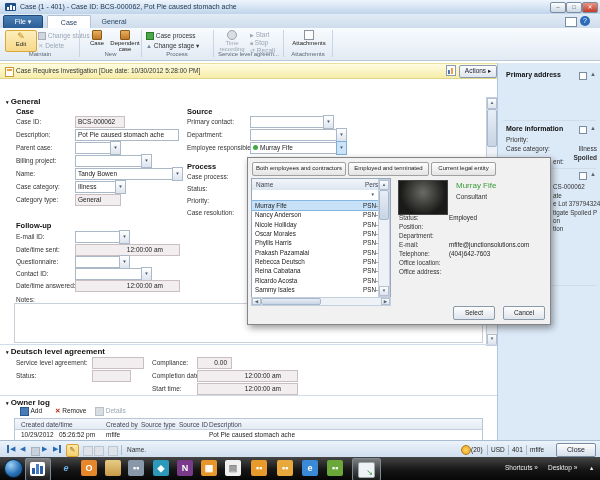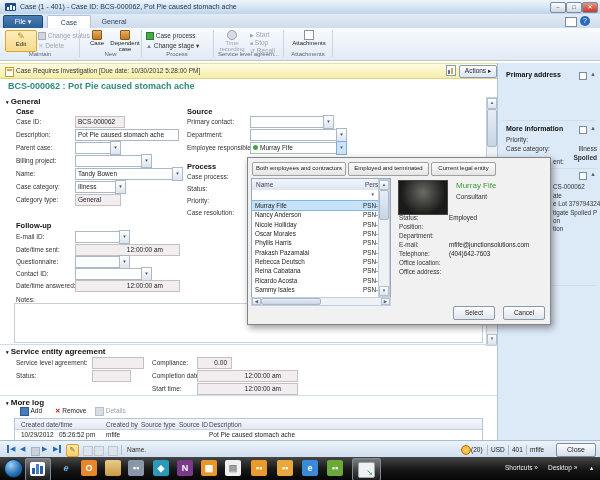--- a/index.html
+++ b/index.html
@@ -186,21 +186,20 @@
         <i style="position:absolute;left:1px;top:1px;width:5px;height:2px;background:#e8a33d;"></i>
       </div>
     <div class="abs nw" style="left:16px;top:3px;font-size:6.5px;color:#333;">Case Requires Investigation  [Due date: 10/30/2012 5:28:00 PM]</div>
   </div>
   <div class="abs" style="left:446px;top:65px;width:8px;height:9px;background:#fff;border:1px solid #8a9ab0;">
       <i style="position:absolute;left:1px;bottom:1px;width:2px;height:4px;background:#4a7ab8;"></i>
       <i style="position:absolute;left:4px;bottom:1px;width:2px;height:6px;background:#e8a33d;"></i>
     </div>
   <div class="abs actbtn" style="left:459px;top:65px;width:36px;height:11px;"><span>Actions</span> ▸</div>
 
-  <div class="abs recheader nw" style="left:8px;top:81px;">BCS-000062 : Pot Pie caused stomach ache</div>
 
   <div class="abs sechead nw" style="left:6px;top:97px;"><span style="font-size:5px;">▾</span> <span>General</span></div>
   <div class="abs subhead" style="left:16px;top:107px;">Case</div>
 
   <div class="abs fl" style="left:16px;top:118px;">Case ID:</div>
   <div class="inp ro" style="left:75px;top:116px;width:44px;">BCS-000062</div>
 
   <div class="abs fl" style="left:16px;top:131px;">Description:</div>
   <div class="inp" style="left:75px;top:129px;width:98px;">Pot Pie caused stomach ache</div>
 
@@ -266,37 +265,37 @@
   <div class="abs fl" style="left:16px;top:296px;">Notes:</div>
   <div class="abs" style="left:14px;top:303px;width:467px;height:38px;background:#fff;border:1px solid #c8d0da;"></div>
 
   <div class="abs sbtrack" style="left:486px;top:97px;width:10px;height:247px;">
     <div class="sbbtn" style="position:absolute;left:0;top:0;width:8px;height:9px;line-height:8px;">▲</div>
     <div class="sbthumb" style="position:absolute;left:0;top:11px;width:8px;height:36px;"></div>
     <div class="sbbtn" style="position:absolute;left:0;bottom:0;width:8px;height:9px;line-height:8px;">▼</div>
   </div>
 
   <div class="abs divider" style="left:0;top:344px;width:497px;"></div>
-  <div class="abs sechead nw" style="left:6px;top:347px;"><span style="font-size:5px;">▾</span> <span>Service entity agreement</span></div>
+  <div class="abs sechead nw" style="left:6px;top:347px;"><span style="font-size:5px;">▾</span> <span>Deutsch level agreement</span></div>
 
   <div class="abs fl" style="left:16px;top:359px;">Service level agreement:</div>
   <div class="inp ro" style="left:92px;top:357px;width:46px;"></div>
   <div class="abs fl" style="left:152px;top:359px;">Compliance:</div>
   <div class="inp ro rt" style="left:197px;top:357px;width:27px;padding-right:4px;">0.00</div>
 
   <div class="abs fl" style="left:16px;top:372px;">Status:</div>
   <div class="inp ro" style="left:92px;top:370px;width:33px;"></div>
   <div class="abs fl" style="left:152px;top:372px;">Completion date:</div>
   <div class="inp ro rt" style="left:197px;top:370px;width:81px;">12:00:00 am</div>
 
   <div class="abs fl" style="left:152px;top:385px;">Start time:</div>
   <div class="inp ro rt" style="left:197px;top:383px;width:81px;">12:00:00 am</div>
 
   <div class="abs divider" style="left:0;top:395px;width:497px;"></div>
-  <div class="abs sechead nw" style="left:6px;top:398px;"><span style="font-size:5px;">▾</span> <span>More log</span></div>
+  <div class="abs sechead nw" style="left:6px;top:398px;"><span style="font-size:5px;">▾</span> <span>Owner log</span></div>
 
   <div class="abs nw" style="left:20px;top:407px;font-size:6.5px;"><span class="icon8" style="width:7px;height:7px;background:#4a7ab8;border:1px solid #2a5a90;"></span> <span>Add</span></div>
   <div class="abs nw" style="left:55px;top:407px;font-size:6.5px;"><span style="color:#c03020;font-weight:bold;">✕</span> <span>Remove</span></div>
   <div class="abs nw dis" style="left:95px;top:407px;font-size:6.5px;"><span class="icon8" style="width:7px;height:7px;background:#d8dde2;border:1px solid #b8c0c8;"></span> <span>Details</span></div>
 
   <div class="abs grid" style="left:14px;top:418px;width:467px;height:21px;">
     <div style="position:absolute;left:0;top:0;width:100%;height:10px;background:linear-gradient(#f4f8fc,#e2eaf3);border-bottom:1px solid #c4d0de;"></div>
     <div class="abs gh" style="left:6px;top:2px;">Created date/time</div>
     <div class="abs gh" style="left:91px;top:2px;">Created by</div>
     <div class="abs gh" style="left:126px;top:2px;">Source type</div>

